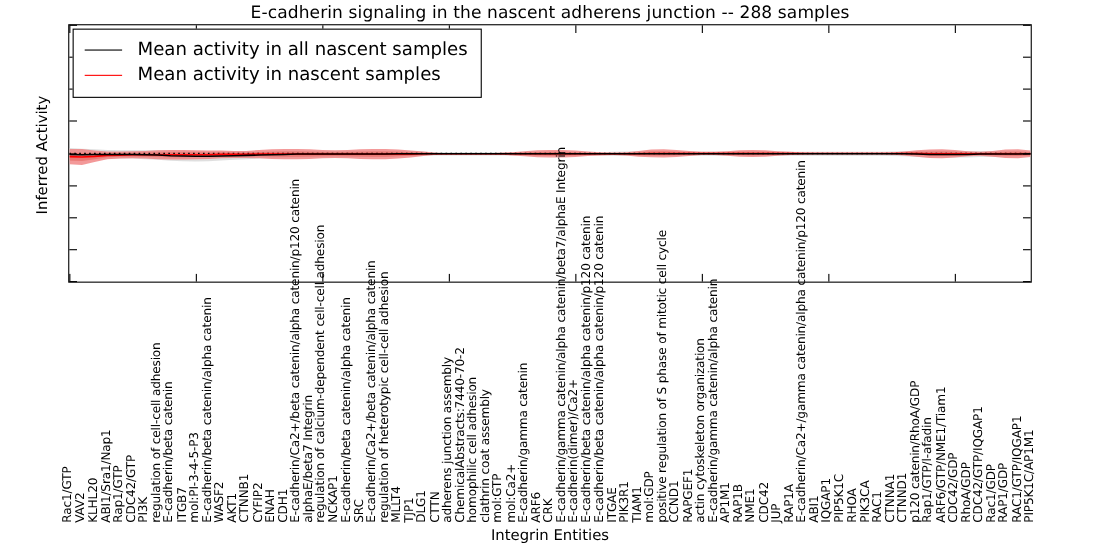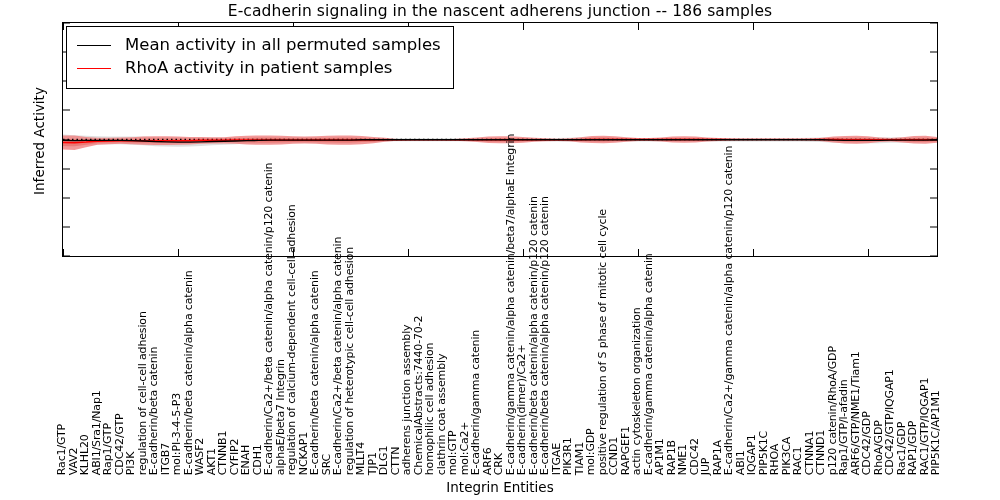--- a/index.html
+++ b/index.html
@@ -63,21 +63,21 @@
   .legend-row{display:flex;align-items:center;height:23px;}
   .legend-swatch{width:34px;height:0;border-top:1.6px solid #000;margin-right:14px;}
   .legend-swatch.red{border-top-color:#ff0000;}
   .legend-text{font-size:16.5px;line-height:1;}
 </style>
 </head>
 <body>
 
 <div id="root">
 
-  <div class="chart-title">E-cadherin signaling in the nascent adherens junction -- 186 samples</div>
+  <div class="chart-title">E-cadherin signaling in the nascent adherens junction -- 288 samples</div>
 
   <div class="plot-frame">
     <div class="plot-inner">
       <svg class="plot-svg" id="plot-svg" width="874" height="233" viewBox="0 0 874 233" preserveAspectRatio="none">
           <path d="M0.00,111.55 L11.50,112.13 L23.00,112.71 L34.50,113.30 L46.00,113.59 L57.50,113.59 L69.00,113.59 L80.50,113.59 L92.00,113.88 L103.50,114.17 L115.00,114.46 L126.50,114.75 L138.00,114.75 L149.50,114.75 L161.00,114.75 L172.50,114.75 L184.00,114.75 L195.50,114.46 L207.00,114.17 L218.50,114.17 L230.00,114.17 L241.50,114.17 L253.00,114.17 L264.50,114.46 L276.00,114.46 L287.50,114.46 L299.00,114.46 L310.50,114.75 L322.00,115.04 L333.50,115.33 L345.00,115.33 L356.50,115.33 L368.00,115.33 L379.50,115.33 L391.00,115.33 L402.50,115.33 L414.00,115.33 L425.50,115.33 L437.00,115.33 L448.50,115.33 L460.00,115.33 L471.50,115.33 L483.00,115.33 L494.50,115.04 L506.00,114.75 L517.50,114.75 L529.00,114.75 L540.50,114.75 L552.00,114.75 L563.50,115.04 L575.00,115.04 L586.50,115.04 L598.00,115.04 L609.50,115.04 L621.00,115.04 L632.50,115.04 L644.00,115.04 L655.50,115.04 L667.00,115.04 L678.50,115.04 L690.00,115.04 L701.50,115.04 L713.00,115.04 L724.50,115.04 L736.00,115.04 L747.50,114.75 L759.00,114.46 L770.50,114.46 L782.00,114.46 L793.50,114.46 L805.00,114.46 L816.50,114.46 L828.00,114.46 L839.50,114.46 L851.00,114.75 L862.50,115.04 L874.00,115.04 L874.00,118.54 L862.50,119.12 L851.00,119.41 L839.50,119.70 L828.00,119.70 L816.50,120.29 L805.00,120.29 L793.50,120.29 L782.00,120.29 L770.50,119.70 L759.00,119.12 L747.50,118.83 L736.00,118.54 L724.50,118.54 L713.00,118.54 L701.50,118.54 L690.00,118.54 L678.50,118.54 L667.00,118.54 L655.50,118.54 L644.00,118.54 L632.50,118.54 L621.00,118.54 L609.50,118.54 L598.00,118.54 L586.50,118.54 L575.00,118.54 L563.50,118.54 L552.00,118.83 L540.50,118.83 L529.00,118.83 L517.50,118.83 L506.00,118.83 L494.50,118.54 L483.00,118.25 L471.50,118.25 L460.00,118.25 L448.50,118.25 L437.00,118.25 L425.50,118.25 L414.00,118.25 L402.50,118.25 L391.00,118.25 L379.50,118.25 L368.00,118.25 L356.50,118.25 L345.00,118.25 L333.50,118.25 L322.00,118.54 L310.50,118.83 L299.00,119.12 L287.50,119.70 L276.00,119.70 L264.50,119.70 L253.00,120.00 L241.50,120.00 L230.00,120.00 L218.50,120.00 L207.00,120.00 L195.50,120.29 L184.00,120.58 L172.50,121.16 L161.00,121.74 L149.50,122.33 L138.00,122.91 L126.50,123.49 L115.00,123.78 L103.50,123.49 L92.00,123.20 L80.50,122.33 L69.00,121.74 L57.50,121.16 L46.00,121.16 L34.50,121.45 L23.00,122.03 L11.50,123.20 L0.00,123.20 Z" fill="#d9d9d9" fill-opacity="0.85" stroke="none"></path>
           <path d="M0.00,112.42 L11.50,112.42 L23.00,113.88 L34.50,114.75 L46.00,114.75 L57.50,114.46 L69.00,114.17 L80.50,113.59 L92.00,113.30 L103.50,113.30 L115.00,113.59 L126.50,113.88 L138.00,113.88 L149.50,114.17 L161.00,114.17 L172.50,113.30 L184.00,112.71 L195.50,112.42 L207.00,112.42 L218.50,112.71 L230.00,113.30 L241.50,113.59 L253.00,113.30 L264.50,112.71 L276.00,112.42 L287.50,112.42 L299.00,113.00 L310.50,113.88 L322.00,114.75 L333.50,115.92 L345.00,116.21 L356.50,116.21 L368.00,116.21 L379.50,116.21 L391.00,115.92 L402.50,115.33 L414.00,114.46 L425.50,113.59 L437.00,113.30 L448.50,113.30 L460.00,113.88 L471.50,114.75 L483.00,115.33 L494.50,115.63 L506.00,115.33 L517.50,114.17 L529.00,113.00 L540.50,112.71 L552.00,113.30 L563.50,114.17 L575.00,115.04 L586.50,115.04 L598.00,114.46 L609.50,113.59 L621.00,113.30 L632.50,113.59 L644.00,114.46 L655.50,115.04 L667.00,115.63 L678.50,115.92 L690.00,115.92 L701.50,115.92 L713.00,115.92 L724.50,115.92 L736.00,115.92 L747.50,115.63 L759.00,114.75 L770.50,113.59 L782.00,113.00 L793.50,112.71 L805.00,113.30 L816.50,114.46 L828.00,115.04 L839.50,114.17 L851.00,113.00 L862.50,112.71 L874.00,113.88 L874.00,119.70 L862.50,120.87 L851.00,120.58 L839.50,119.41 L828.00,118.54 L816.50,119.12 L805.00,120.29 L793.50,120.87 L782.00,120.58 L770.50,119.41 L759.00,118.25 L747.50,117.37 L736.00,117.08 L724.50,117.08 L713.00,117.08 L701.50,117.08 L690.00,117.08 L678.50,117.08 L667.00,117.37 L655.50,117.96 L644.00,118.54 L632.50,119.41 L621.00,119.70 L609.50,119.41 L598.00,118.54 L586.50,117.96 L575.00,117.96 L563.50,118.83 L552.00,119.70 L540.50,120.29 L529.00,120.00 L517.50,119.41 L506.00,118.25 L494.50,117.96 L483.00,118.25 L471.50,118.83 L460.00,119.70 L448.50,120.29 L437.00,120.29 L425.50,120.00 L414.00,119.12 L402.50,118.25 L391.00,117.67 L379.50,117.37 L368.00,117.37 L356.50,117.37 L345.00,117.37 L333.50,117.67 L322.00,118.83 L310.50,120.29 L299.00,121.16 L287.50,121.74 L276.00,121.74 L264.50,121.45 L253.00,120.87 L241.50,120.58 L230.00,120.87 L218.50,121.45 L207.00,121.74 L195.50,121.74 L184.00,121.45 L172.50,120.87 L161.00,120.58 L149.50,120.58 L138.00,120.87 L126.50,121.45 L115.00,121.74 L103.50,122.03 L92.00,122.03 L80.50,121.74 L69.00,121.16 L57.50,120.87 L46.00,121.16 L34.50,121.74 L23.00,124.36 L11.50,126.98 L0.00,126.40 Z" fill="#f08080" fill-opacity="0.8" stroke="none"></path>
           <path d="M0.00,115.92 L11.50,116.06 L23.00,116.50 L34.50,116.50 L46.00,116.35 L57.50,116.06 L69.00,115.92 L80.50,115.63 L92.00,115.48 L103.50,115.48 L115.00,115.63 L126.50,115.77 L138.00,115.63 L149.50,115.77 L161.00,115.77 L172.50,115.19 L184.00,114.90 L195.50,114.75 L207.00,114.75 L218.50,114.90 L230.00,115.19 L241.50,115.33 L253.00,115.19 L264.50,114.90 L276.00,114.75 L287.50,114.75 L299.00,115.04 L310.50,115.48 L322.00,115.77 L333.50,116.35 L345.00,116.50 L356.50,116.50 L368.00,116.50 L379.50,116.50 L391.00,116.35 L402.50,116.06 L414.00,115.63 L425.50,115.19 L437.00,115.04 L448.50,115.04 L460.00,115.33 L471.50,115.77 L483.00,116.06 L494.50,116.21 L506.00,116.06 L517.50,115.48 L529.00,114.75 L540.50,114.61 L552.00,114.90 L563.50,115.33 L575.00,115.77 L586.50,115.77 L598.00,115.48 L609.50,115.04 L621.00,114.90 L632.50,115.04 L644.00,115.48 L655.50,115.77 L667.00,116.06 L678.50,116.21 L690.00,116.21 L701.50,116.21 L713.00,116.21 L724.50,116.21 L736.00,116.21 L747.50,116.06 L759.00,115.63 L770.50,115.04 L782.00,114.90 L793.50,114.75 L805.00,115.04 L816.50,115.63 L828.00,115.92 L839.50,115.48 L851.00,114.90 L862.50,114.75 L874.00,115.33 L874.00,118.25 L862.50,118.83 L851.00,118.68 L839.50,118.10 L828.00,117.67 L816.50,117.96 L805.00,118.54 L793.50,118.83 L782.00,118.68 L770.50,117.96 L759.00,117.37 L747.50,116.94 L736.00,116.79 L724.50,116.79 L713.00,116.79 L701.50,116.79 L690.00,116.79 L678.50,116.79 L667.00,116.94 L655.50,117.23 L644.00,117.52 L632.50,117.96 L621.00,118.10 L609.50,117.96 L598.00,117.52 L586.50,117.23 L575.00,117.23 L563.50,117.67 L552.00,118.10 L540.50,118.39 L529.00,118.25 L517.50,118.10 L506.00,117.52 L494.50,117.37 L483.00,117.52 L471.50,117.81 L460.00,118.25 L448.50,118.54 L437.00,118.54 L425.50,118.39 L414.00,117.96 L402.50,117.52 L391.00,117.23 L379.50,117.08 L368.00,117.08 L356.50,117.08 L345.00,117.08 L333.50,117.23 L322.00,117.81 L310.50,118.68 L299.00,119.12 L287.50,119.41 L276.00,119.41 L264.50,119.27 L253.00,118.98 L241.50,118.83 L230.00,118.98 L218.50,119.27 L207.00,119.41 L195.50,119.41 L184.00,119.27 L172.50,118.98 L161.00,118.98 L149.50,118.98 L138.00,119.12 L126.50,119.56 L115.00,119.70 L103.50,119.85 L92.00,119.85 L80.50,119.70 L69.00,119.41 L57.50,119.27 L46.00,119.56 L34.50,120.00 L23.00,121.74 L11.50,123.34 L0.00,122.91 Z" fill="#e8716c" fill-opacity="0.75" stroke="none"></path>
           <line x1="0" x2="874" y1="116.5" y2="116.5" stroke="#000" stroke-width="1.4" stroke-dasharray="1.5,3"></line>
           <path d="M0.00,119.41 L11.50,119.70 L23.00,119.12 L34.50,118.25 L46.00,117.96 L57.50,117.67 L69.00,117.67 L80.50,117.67 L92.00,117.67 L103.50,117.67 L115.00,117.67 L126.50,117.67 L138.00,117.37 L149.50,117.37 L161.00,117.37 L172.50,117.08 L184.00,117.08 L195.50,117.08 L207.00,117.08 L218.50,117.08 L230.00,117.08 L241.50,117.08 L253.00,117.08 L264.50,117.08 L276.00,117.08 L287.50,117.08 L299.00,117.08 L310.50,117.08 L322.00,116.79 L333.50,116.79 L345.00,116.79 L356.50,116.79 L368.00,116.79 L379.50,116.79 L391.00,116.79 L402.50,116.79 L414.00,116.79 L425.50,116.79 L437.00,116.79 L448.50,116.79 L460.00,116.79 L471.50,116.79 L483.00,116.79 L494.50,116.79 L506.00,116.79 L517.50,116.79 L529.00,116.50 L540.50,116.50 L552.00,116.50 L563.50,116.50 L575.00,116.50 L586.50,116.50 L598.00,116.50 L609.50,116.50 L621.00,116.50 L632.50,116.50 L644.00,116.50 L655.50,116.50 L667.00,116.50 L678.50,116.50 L690.00,116.50 L701.50,116.50 L713.00,116.50 L724.50,116.50 L736.00,116.50 L747.50,116.50 L759.00,116.50 L770.50,116.50 L782.00,116.79 L793.50,116.79 L805.00,116.79 L816.50,116.79 L828.00,116.79 L839.50,116.79 L851.00,116.79 L862.50,116.79 L874.00,116.79 " fill="none" stroke="#ff0000" stroke-width="1.5"></path>
           <path d="M0.00,117.37 L11.50,117.67 L23.00,117.37 L34.50,117.37 L46.00,117.37 L57.50,117.37 L69.00,117.67 L80.50,117.96 L92.00,118.54 L103.50,118.83 L115.00,119.12 L126.50,119.12 L138.00,118.83 L149.50,118.54 L161.00,118.25 L172.50,117.96 L184.00,117.67 L195.50,117.37 L207.00,117.08 L218.50,117.08 L230.00,117.08 L241.50,117.08 L253.00,117.08 L264.50,117.08 L276.00,117.08 L287.50,117.08 L299.00,116.79 L310.50,116.79 L322.00,116.79 L333.50,116.79 L345.00,116.79 L356.50,116.79 L368.00,116.79 L379.50,116.79 L391.00,116.79 L402.50,116.79 L414.00,116.79 L425.50,116.79 L437.00,116.79 L448.50,116.79 L460.00,116.79 L471.50,116.79 L483.00,116.79 L494.50,116.79 L506.00,116.79 L517.50,116.79 L529.00,116.79 L540.50,116.79 L552.00,116.79 L563.50,116.79 L575.00,116.79 L586.50,116.79 L598.00,116.79 L609.50,116.79 L621.00,116.79 L632.50,116.79 L644.00,116.79 L655.50,116.79 L667.00,116.79 L678.50,116.79 L690.00,116.79 L701.50,116.79 L713.00,116.79 L724.50,116.79 L736.00,116.79 L747.50,116.79 L759.00,116.79 L770.50,117.08 L782.00,117.37 L793.50,117.37 L805.00,117.37 L816.50,117.37 L828.00,117.08 L839.50,117.08 L851.00,117.08 L862.50,117.08 L874.00,116.79 " fill="none" stroke="#000000" stroke-width="1.4"></path>
@@ -203,21 +203,21 @@
       <div class="xlab" style="left: 855px;">RAP1/GDP</div>
       <div class="xlab" style="left: 866.5px;">RAC1/GTP/IQGAP1</div>
       <div class="xlab" style="left: 878px;">PIP5K1C/AP1M1</div>
     </div>
 
   <div class="xaxis-title">Integrin Entities</div>
 
   <div class="legend">
     <div class="legend-row">
       <span class="legend-swatch"></span>
-      <span class="legend-text">Mean activity in all permuted samples</span>
+      <span class="legend-text">Mean activity in all nascent samples</span>
     </div>
     <div class="legend-row">
       <span class="legend-swatch red"></span>
-      <span class="legend-text">RhoA activity in patient samples</span>
+      <span class="legend-text">Mean activity in nascent samples</span>
     </div>
   </div>
 
 </div>
 
 </body></html>

